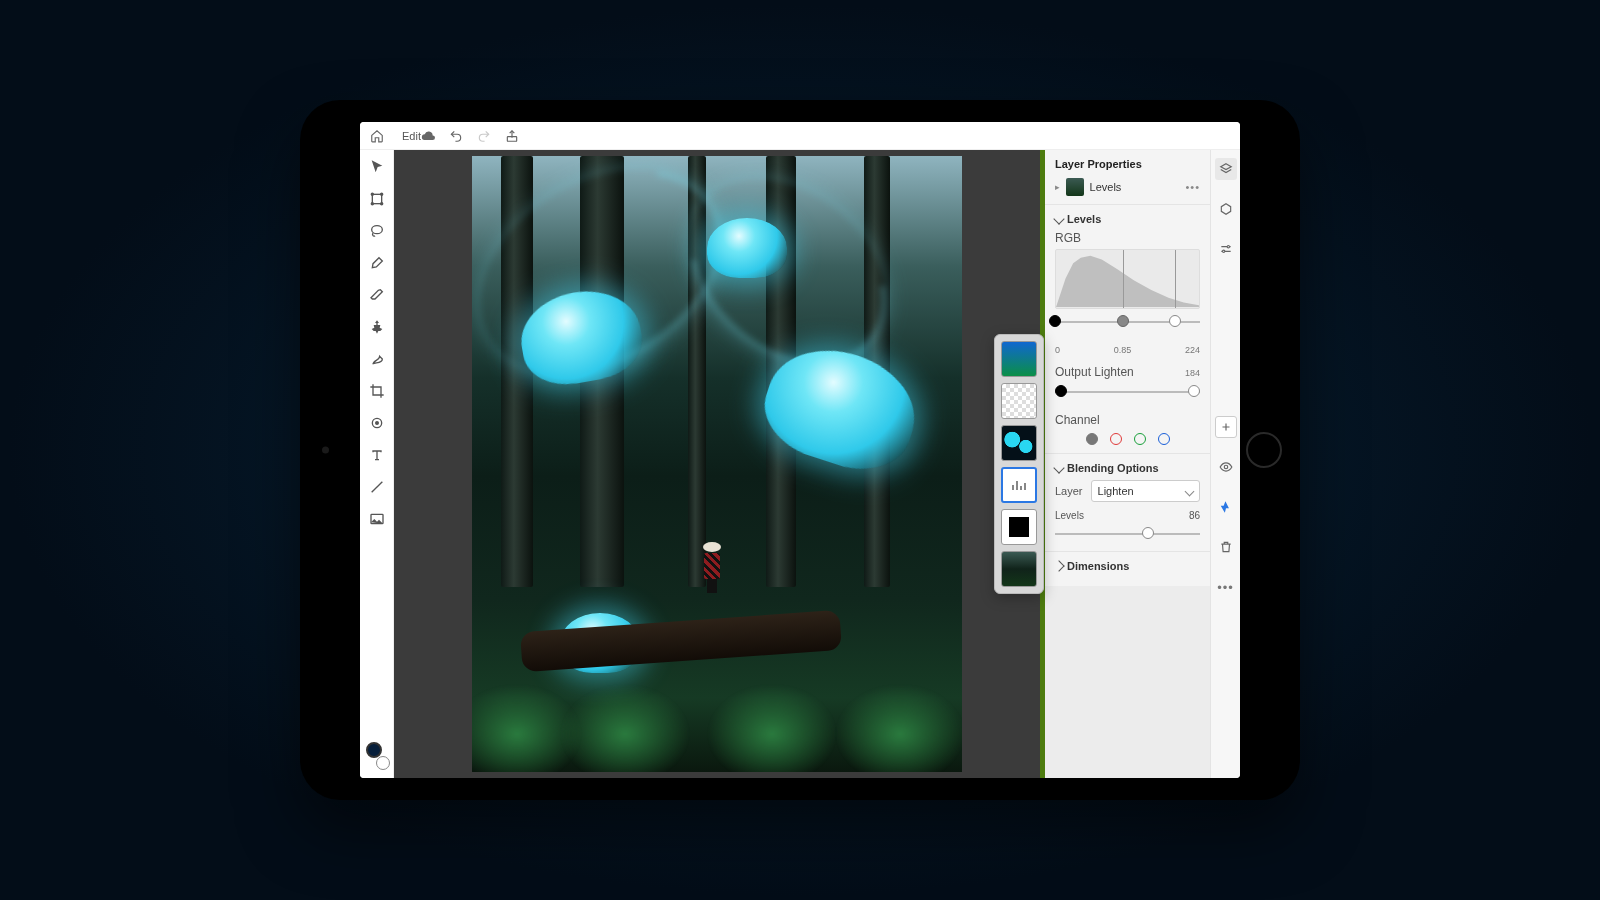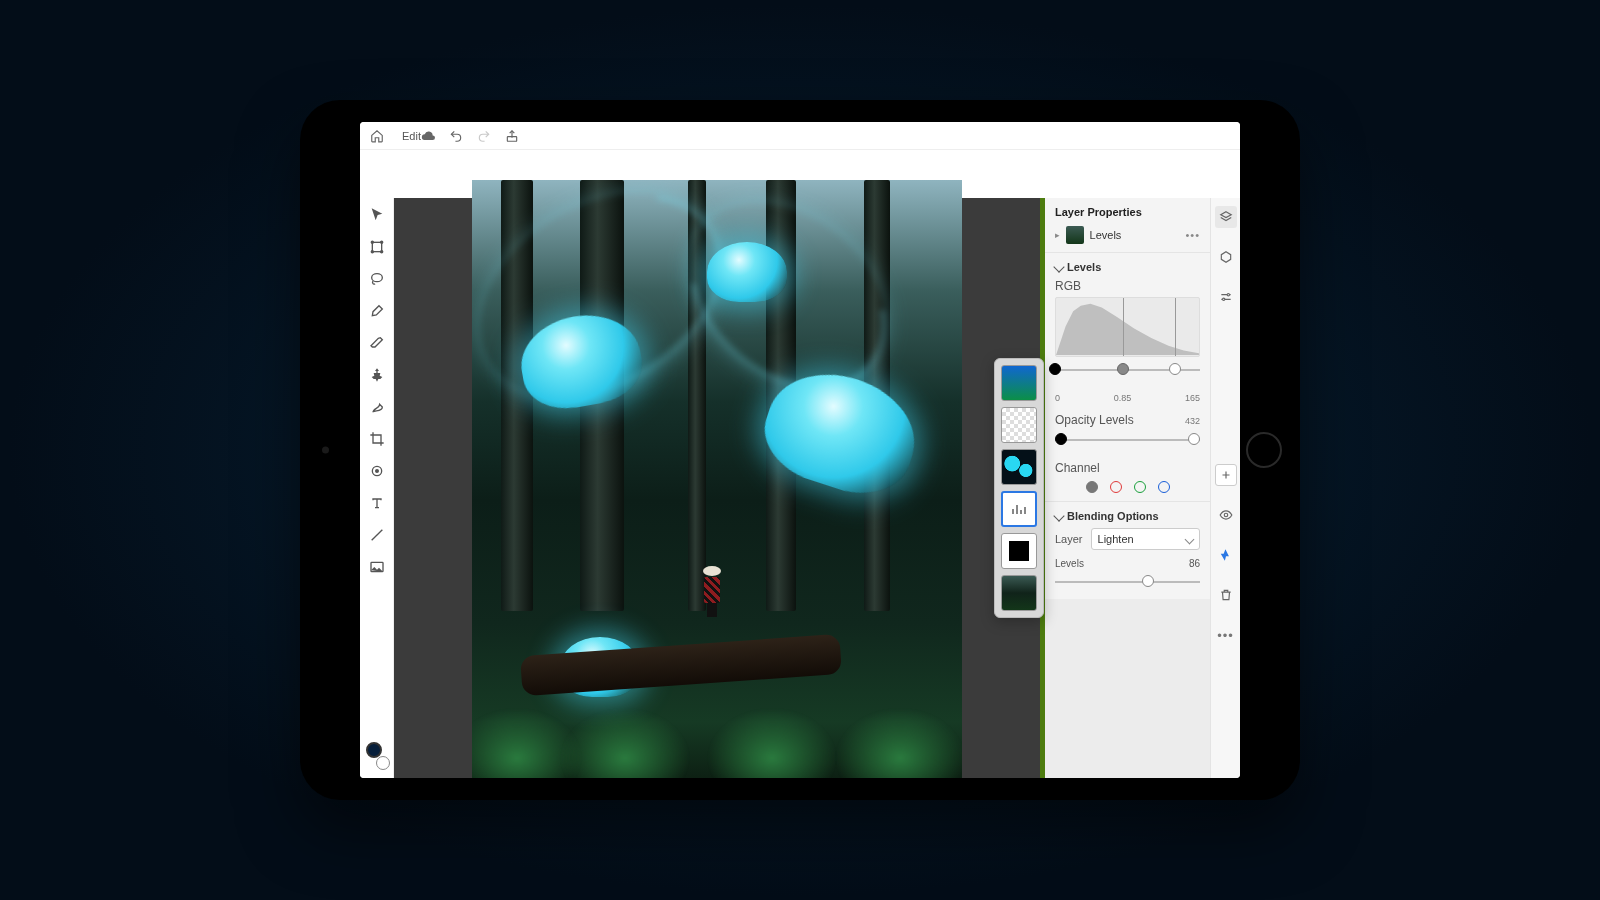--- a/index.html
+++ b/index.html
@@ -3,21 +3,21 @@
 <meta charset="utf-8">
 <style>
 * { margin: 0; padding: 0; box-sizing: border-box; font-family: -apple-system, "Segoe UI", sans-serif; }
 html, body { width: 1600px; height: 900px; overflow: hidden; }
 body { background: radial-gradient(ellipse at center, #08243a 0%, #030d18 70%); display: flex; align-items: center; justify-content: center; }
 
 
 .ipad { width: 1000px; height: 700px; background: #000; border-radius: 40px; padding: 22px 60px; position: relative; box-shadow: 0 30px 60px rgba(0,0,0,.5); }
 .ipad::before { content:""; position:absolute; left:22px; top:50%; width:7px; height:7px; background:#1a1a1a; border-radius:50%; transform:translateY(-50%);} 
 .homebtn { position:absolute; right:18px; top:50%; width:36px; height:36px; border:2px solid #2a2a2a; border-radius:50%; transform:translateY(-50%); }
-.screen { width: 100%; height: 100%; background:#fff; border-radius:4px; display:flex; flex-direction:column; overflow:hidden;gap:48px; }
+.screen { width: 100%; height: 100%; background:#fff; border-radius:4px; display:flex; flex-direction:column; overflow:hidden; }
 
 
 .topbar { height:28px; background:#fff; border-bottom:1px solid #eee; display:flex; align-items:center; padding:0 10px; font-size:11px; color:#555; }
 .topbar .left { display:flex; gap:18px; align-items:center; }
 .topbar .center { flex:1; text-align:center; color:#555; }
 .topbar .right { display:flex; gap:14px; align-items:center; color:#888; }
 .icn { width:14px; height:14px; display:inline-flex; align-items:center; justify-content:center; color:#666; }
 .icn svg { width:100%; height:100%; }
 
 
@@ -294,27 +294,27 @@
           </div>
           <div class="sliderrow">
             <div class="track"></div>
             <div class="knob black" style="left:0%"></div>
             <div class="knob gray" style="left:47%"></div>
             <div class="knob" style="left:83%"></div>
           </div>
           <div class="ticks">
             <span>0</span>
             <span>0.85</span>
-            <span>165</span>
+            <span>224</span>
           </div>
 
           <div class="outlvls">
             <div class="outtop">
-              <span class="label" style="margin:0">Opacity Levels</span>
-              <span class="outval">432</span>
+              <span class="label" style="margin:0">Output Lighten</span>
+              <span class="outval">184</span>
             </div>
             <div class="sliderrow">
               <div class="track"></div>
               <div class="knob black" style="left:4%"></div>
               <div class="knob" style="left:96%"></div>
             </div>
           </div>
 
           <div class="label" style="margin-top:12px">Channel</div>
           <div class="chnrow">
@@ -340,20 +340,26 @@
           <div class="opacityrow">
             <span>Levels</span>
             <span>86</span>
           </div>
           <div class="sliderrow">
             <div class="track"></div>
             <div class="knob" style="left:64%"></div>
           </div>
         </div>
 
+        <div class="section">
+          <div class="sectitle">
+              <span class="chev closed"></span>
+              <span>Dimensions</span>
+            </div>
+        </div>
         <div class="spacer" style="background:#ececec"></div>
       </div>
 
       <div class="rtool">
         <div class="rbtn active">
             <svg viewBox="0 0 24 24" fill="none" stroke="currentColor" stroke-width="2">
               <path d="M12 3l9 5-9 5-9-5z"></path>
               <path d="M3 13l9 5 9-5"></path>
             </svg>
           </div>

